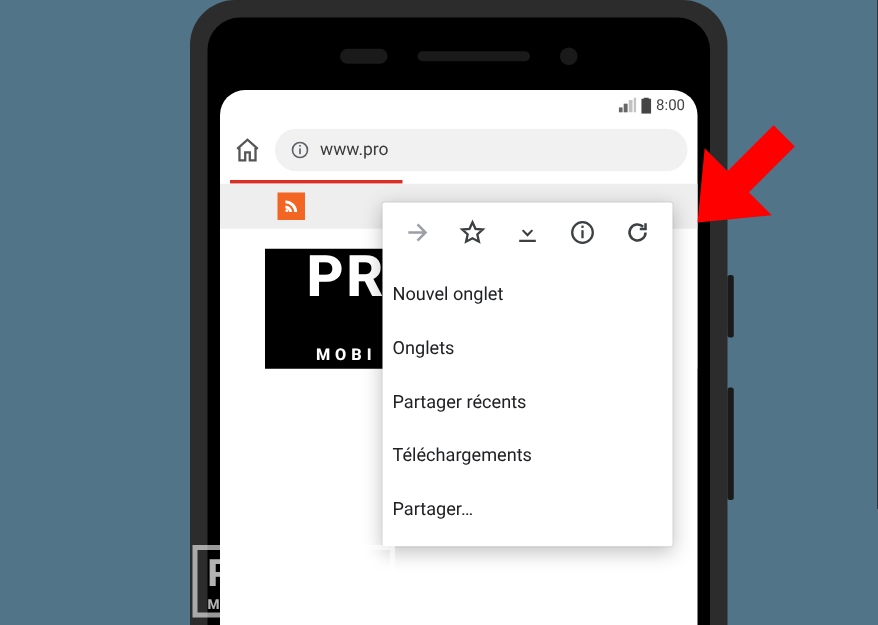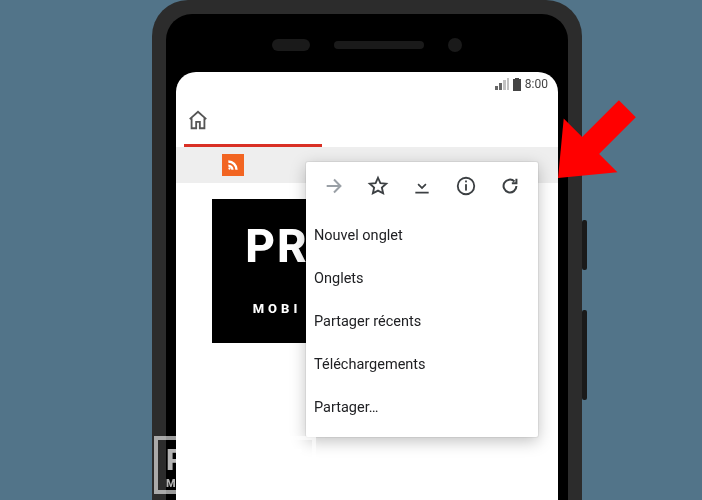--- a/index.html
+++ b/index.html
@@ -119,21 +119,21 @@
     padding-left: 46px;
   }
   .rss-icon {
     width: 22px; height: 22px;
     background: #f26522;
     display: flex; align-items: center; justify-content: center;
   }
   .logo-card {
     margin: 16px 0 0 36px;
     width: 130px;
-    height: 144px;
+    height: 96px;
     background: #000;
     color: #fff;
     display: flex;
     flex-direction: column;
     align-items: center;
     justify-content: center;
     font-weight: 800;
   }
   .logo-card .big {
     font-size: 46px;
@@ -245,20 +245,28 @@
           </svg>
         <span>8:00</span>
       </div>
 
       <div class="browser-bar">
         <div class="home-btn">
           <svg width="22" height="22" viewBox="0 0 24 24">
               <path fill="none" stroke="#555" stroke-width="2" d="M3 11l9-8 9 8M5 10v11h5v-7h4v7h5V10"></path>
             </svg>
         </div>
+        <div class="omnibox">
+          <svg width="16" height="16" viewBox="0 0 24 24">
+              <circle cx="12" cy="12" r="9" fill="none" stroke="#5f6368" stroke-width="2"></circle>
+              <rect x="11" y="10" width="2" height="7" fill="#5f6368"></rect>
+              <rect x="11" y="6" width="2" height="2" fill="#5f6368"></rect>
+            </svg>
+          <span>www.pro</span>
+        </div>
       </div>
 
       <div class="red-underline"></div>
 
       <div class="page-content">
         <div class="rss-row">
           <div class="rss-icon">
             <svg width="14" height="14" viewBox="0 0 24 24">
                 <path fill="#fff" d="M4 4a16 16 0 0116 16h-4A12 12 0 004 8zM4 11a9 9 0 019 9H9a5 5 0 00-5-5zM6 20a2 2 0 110-4 2 2 0 010 4z"></path>
               </svg>

